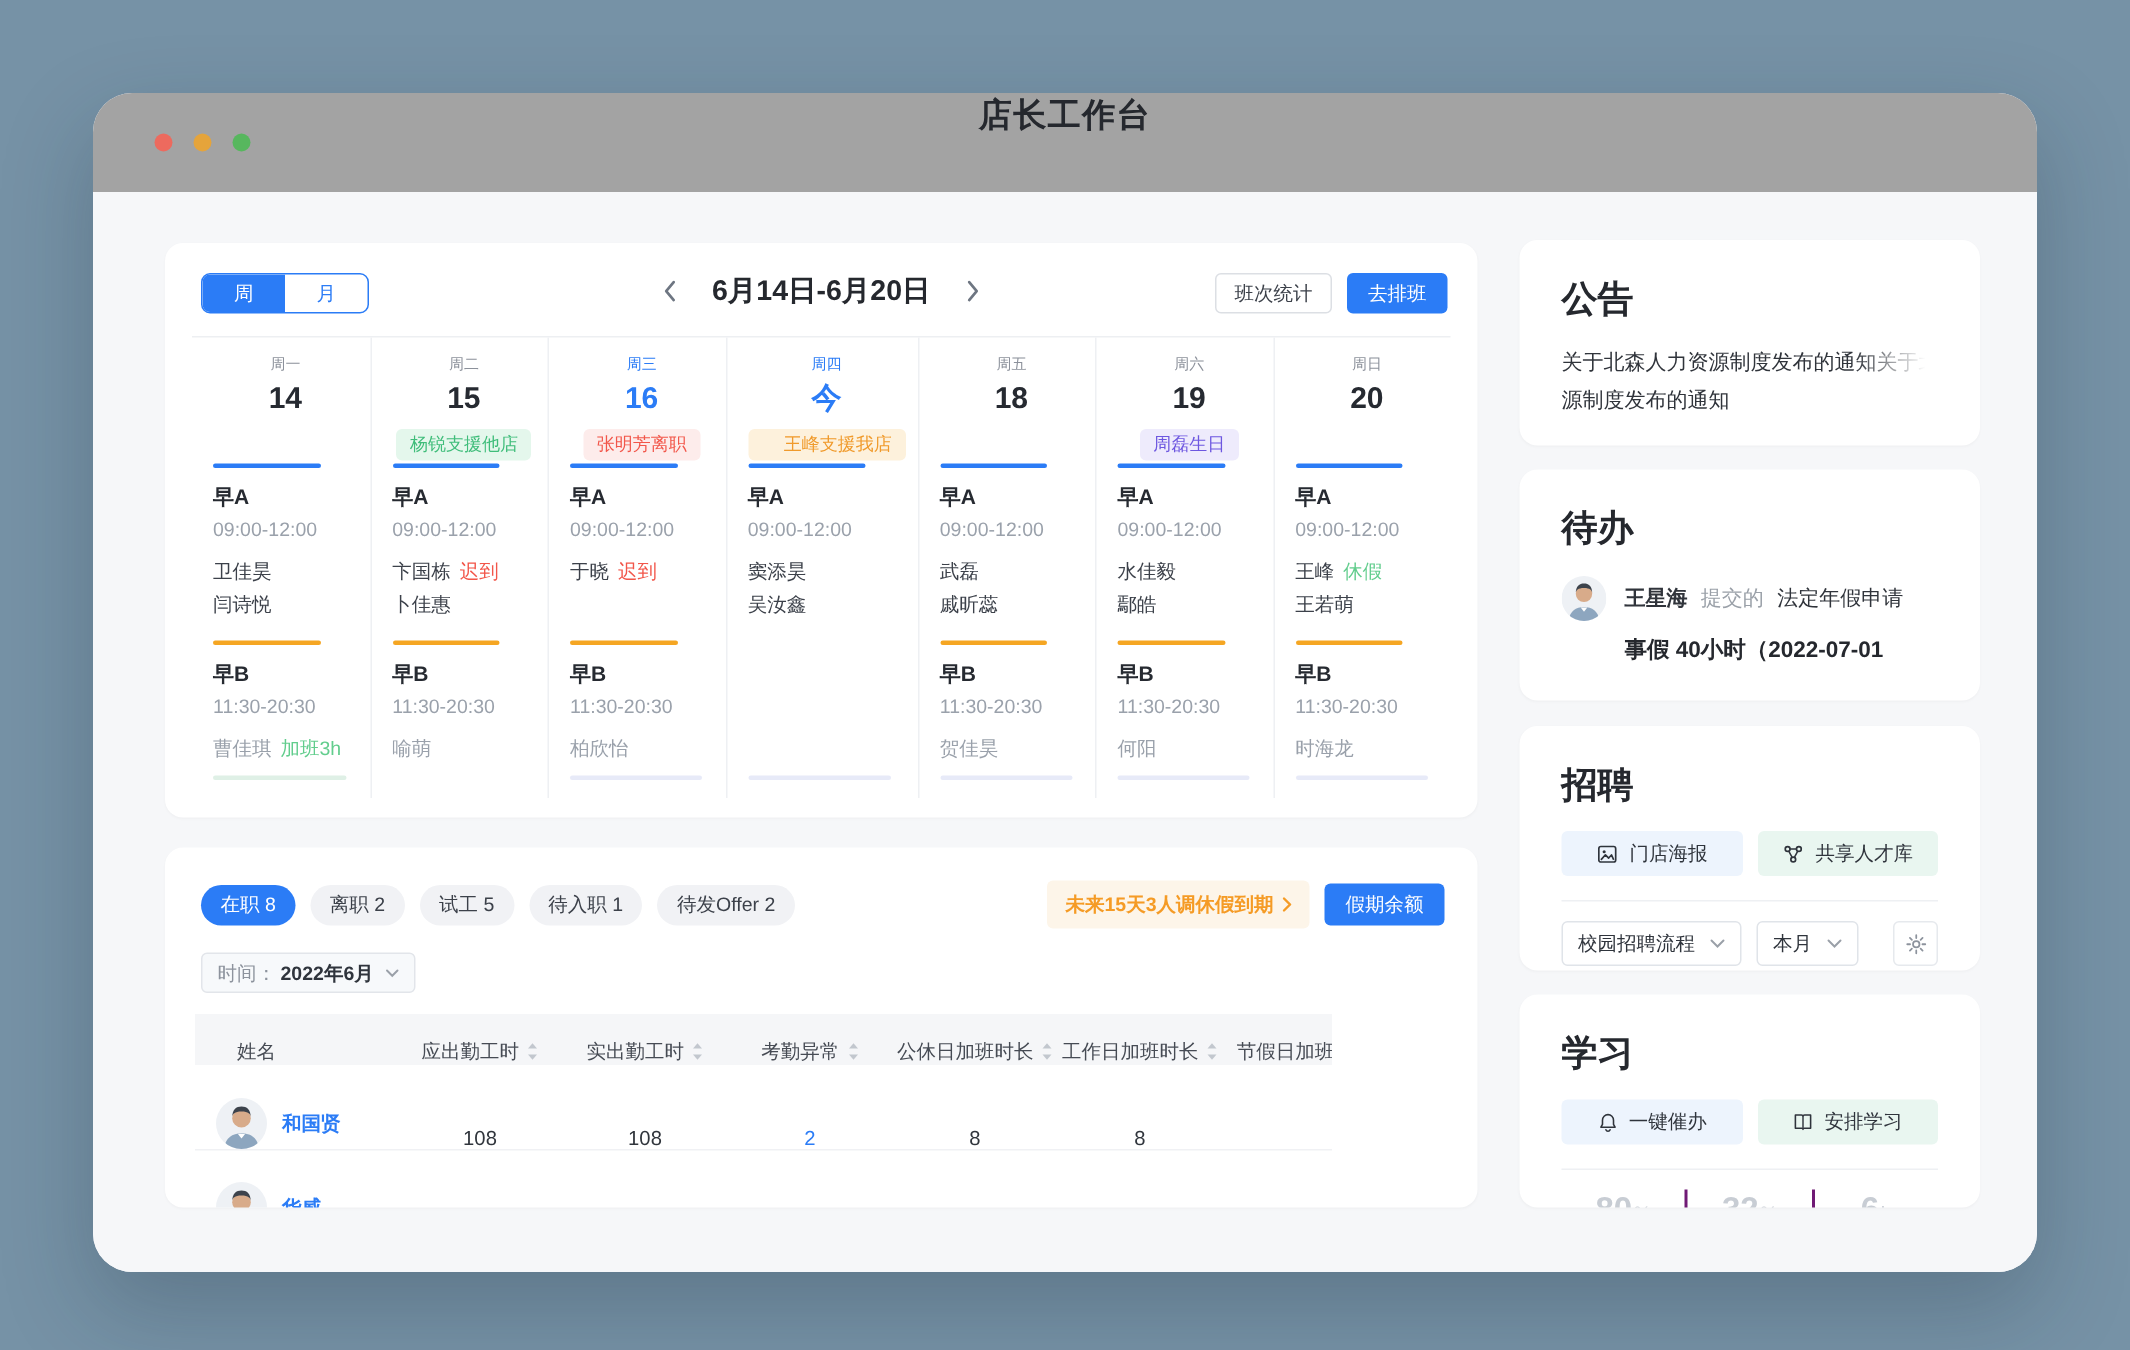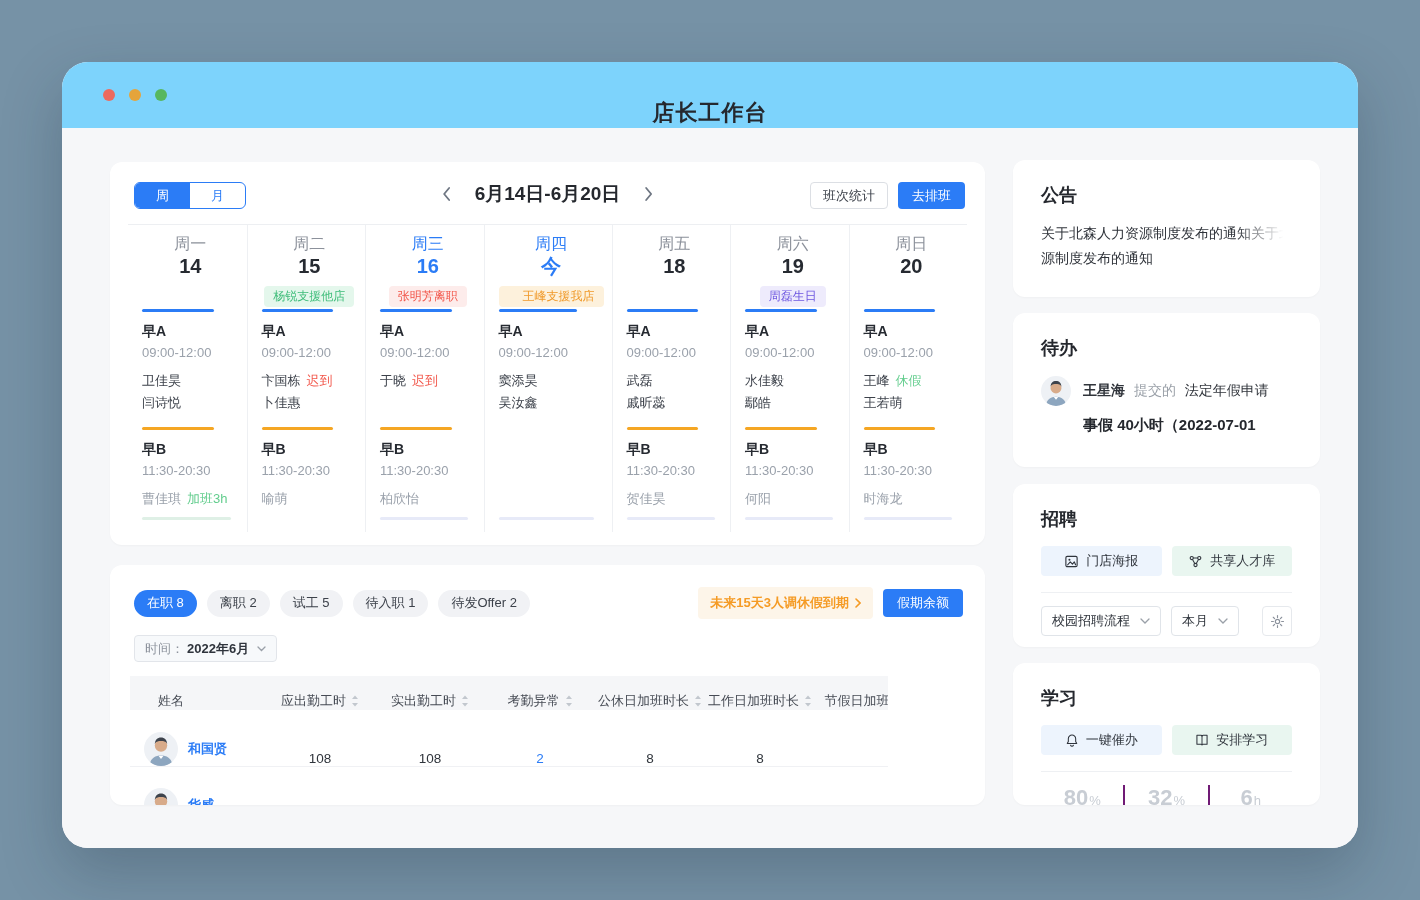--- a/index.html
+++ b/index.html
@@ -9,22 +9,22 @@
     font-family:"Liberation Sans", sans-serif;
     position:relative;
     overflow:hidden;
     color:#2b2f36;
   }
   .window {
     position:absolute; left:62px; top:62px; width:1296px; height:786px;
     background:#ffffff; border-radius:26px; overflow:hidden;
     box-shadow:0 24px 60px rgba(25,40,55,.25);
   }
-  .titlebar { height:66px; background:#7dd3fc; position:relative;
-    display:flex; align-items:flex-end; justify-content:center; }
+  .titlebar { height:66px; background:#a3a3a3; position:relative;
+    display:flex; align-items:flex-start; justify-content:center; }
   .dots { position:absolute; left:41px; top:50%; transform:translateY(-50%); display:flex; gap:14px; }
   .dot { width:12px; height:12px; border-radius:50%; }
   .dot.r { background:#ed6a5e; } .dot.y { background:#e5a43b; } .dot.g { background:#57b75e; }
   .win-title { font-size:22px; font-weight:700; color:#25282e; letter-spacing:1px; }
 
   .content { position:absolute; top:66px; left:0; right:0; bottom:0; background:#f6f7f9; }
 
   .card { background:#fff; border-radius:12px; box-shadow:0 1px 2px rgba(16,24,40,.03); }
 
   
@@ -41,21 +41,21 @@
   .btn-outline { height:27px; padding:0 12px; border:1px solid #dcdfe4; border-radius:4px;
     background:#fff; font-size:13px; color:#3c414a; display:flex; align-items:center; cursor:pointer; }
   .btn-primary { height:27px; padding:0 14px; border:none; border-radius:4px;
     background:#2b7cf6; font-size:13px; color:#fff; display:flex; align-items:center; cursor:pointer; }
 
   .sched-grid { margin:0 18px; height:308px; border-top:1px solid #edeff2;
     display:grid; grid-template-columns:repeat(7,1fr); }
   .day-col { position:relative; padding:0 8px 0 14px; }
   .day-col + .day-col { border-left:1px solid #eef0f3; }
   .day-head { height:84px; text-align:center; padding-top:12px; }
-  .day-head .wd { font-size:16px; color:#8c919b; line-height:14px; }
+  .day-head .wd { font-size:10px; color:#8c919b; line-height:14px; }
   .day-head .dt { font-size:20px; font-weight:600; color:#262a31; line-height:26px; margin-top:2px; }
   .day-head.hl .wd, .day-head.hl .dt { color:#2b7cf6; }
   .day-tag { display:inline-block; margin-top:7px; font-size:12px; line-height:15px;
     padding:3px 9px; border-radius:4px; white-space:nowrap; }
   .tag-green  { background:#e4f7ec; color:#3fbd7a; }
   .tag-red    { background:#fdeceb; color:#f2564a; }
   .tag-orange { background:#fdf1dc; color:#f09a2b;padding-left:24px; }
   .tag-purple { background:#eeebfc; color:#6d57e0; }
 
   .shift { }
@@ -103,21 +103,21 @@
   .tr-data + .tr-data { border-top:1px solid #f0f1f4; }
   .tr-data .c-name { padding-left:14px; gap:10px; }
   .emp-name { color:#2b7cf6; font-weight:600; font-size:13px; }
   .v-blue { color:#2b7cf6; }
   .avatar { width:34px; height:34px; border-radius:50%; overflow:hidden; flex:none; }
   .avatar.sm { width:30px; height:30px; }
 
   
   .rcol { position:absolute; left:951px; top:32px; width:307px; display:flex; flex-direction:column; }
   .rcard { padding:23px 28px; }
-  .rcard h2 { font-size:18px; font-weight:700; color:#25282e; }
+  .rcard h2 { font-size:24px; font-weight:700; color:#25282e; }
   .rc-notice { height:137px; margin-bottom:16px; }
   .ann-line { font-size:14px; color:#30343b; line-height:25px; margin-top:0; white-space:nowrap; overflow:hidden; }
   .ann-wrap { margin-top:14px; }
   .ann-line.fade { position:relative; }
   .ann-line.fade::after { content:""; position:absolute; right:0; top:0; width:56px; height:100%;
     background:linear-gradient(90deg, rgba(255,255,255,0), #fff 85%); }
 
   .rc-todo { height:154px; margin-bottom:17px; }
   .todo-item { margin-top:16px; display:flex; align-items:center; gap:12px; }
   .todo-line { font-size:14px; color:#30343b; white-space:nowrap; }

